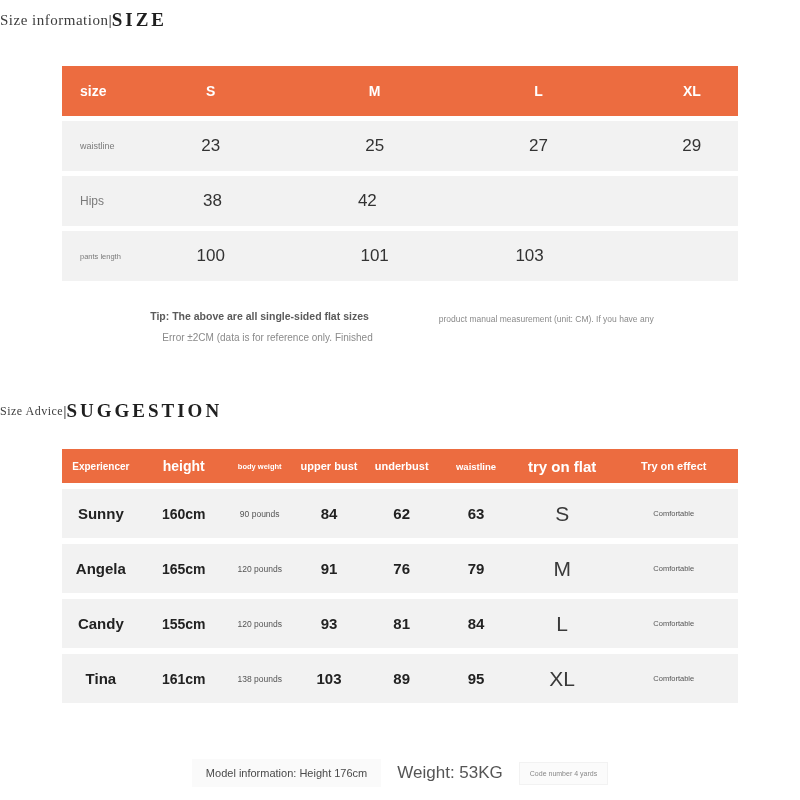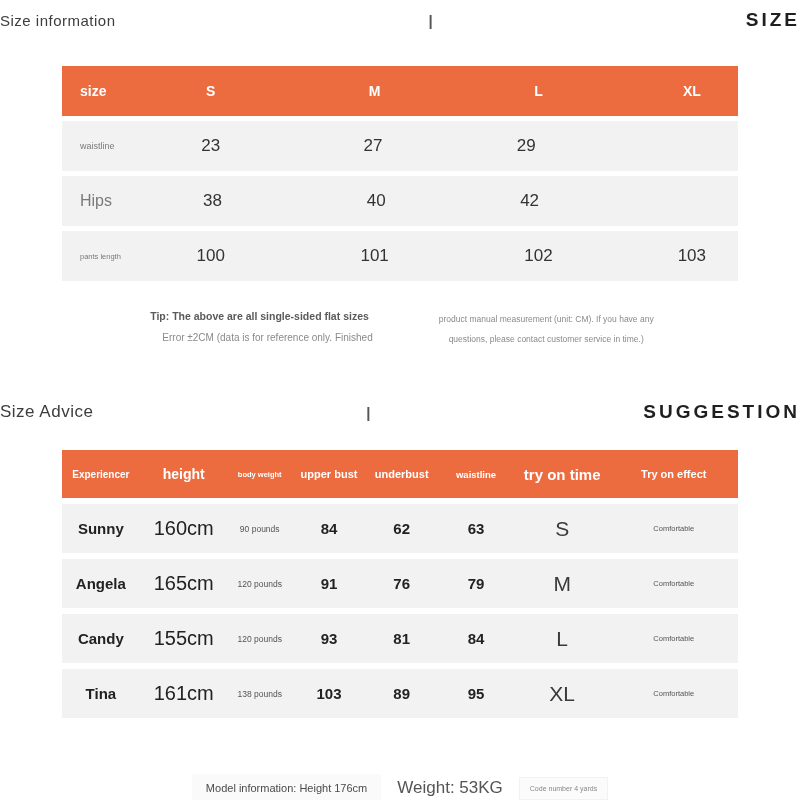--- a/index.html
+++ b/index.html
@@ -1,24 +1,24 @@
 <!DOCTYPE html>
 <html style="--accent: #EC6C40;"><head>
 <meta charset="utf-8">
 <style>
   * { margin:0; padding:0; box-sizing:border-box; }
   html,body { width:800px; background:#ffffff; font-family:"Liberation Sans","DejaVu Sans",sans-serif; }
   body { height:800px; overflow:hidden; }
 
   
-  .sec-title { display:flex; align-items:center; justify-content:space-between; gap:14px; }
+  .sec-title { display:flex; align-items:center; justify-content:flex-start; gap:0;font-family:Liberation Serif, serif; }
   .sec-title.first { padding-top:9px; }
   .sec-title.second { margin-top:52px; }
   .sec-title .t-left { font-size:15px; color:#3d3d3d; letter-spacing:0.5px; }
-  .sec-title.second .t-left { font-size:17px; }
+  .sec-title.second .t-left { font-size:12px; }
   .sec-title .t-div { font-size:15px; color:#555; font-weight:bold; }
   .sec-title .t-right { font-size:19px; font-weight:bold; color:#1f1f1f; letter-spacing:3px; }
 
   
   .tbl { margin:0 62px; }
   .tbl-header { display:flex; align-items:center; color:#fff; }
   .tbl-row { display:flex; align-items:center; background:#f2f2f2; }
   .cell { text-align:center; }
 
   
@@ -28,54 +28,54 @@
   .t1-c0 { width:10%; text-align:left; padding-left:18px; }
   .t1-c1 { width:24%; }
   .t1-c2 { width:24.5%; }
   .t1-c3 { width:24%; }
   .t1-c4 { width:17.5%; padding-left:26px; }
   #size-table .tbl-header .t1-c0 { font-size:11px; font-weight:bold; }
   #size-table .tbl-header .cell { font-size:14px; font-weight:bold; }
   #size-table .t1-label { color:#7a7a7a; }
   #size-table .tbl-row .t1-val { font-size:17px; color:#333; }
   #size-table .tbl-row.r0 .t1-label { font-size:9px; }
-  #size-table .tbl-row.r1 .t1-label { font-size:16px; }
+  #size-table .tbl-row.r1 .t1-label { font-size:12px; }
   #size-table .tbl-row.r2 .t1-label { font-size:7.5px; }
 
   
   .tip { margin-top:25px; display:flex; justify-content:center; align-items:flex-start; gap:26px; }
   .tip .col { text-align:center; }
   .tip .l1 { font-size:10.5px; color:#5a5a5a; font-weight:bold; line-height:21px; }
   .tip .l2 { font-size:10px; color:#8a8a8a; line-height:21px;margin-left:16px; }
   .tip .r1, .tip .r2 { font-size:8.5px; color:#8a8a8a; line-height:20px;margin-left:40px; }
   .tip .col.right { padding-top:3px; }
 
   
   #sug-table { margin-top:27px; }
-  #sug-table .tbl-header { height:48px; background:var(--accent); }
+  #sug-table .tbl-header { height:34px; background:var(--accent); }
   #sug-table .tbl-row { height:49px; margin-top:6px; }
   .t2-c0 { width:11.5%; }
   .t2-c1 { width:13%; }
   .t2-c2 { width:9.5%; }
   .t2-c3 { width:11%; }
   .t2-c4 { width:10.5%; }
   .t2-c5 { width:11.5%; }
   .t2-c6 { width:14%; }
   .t2-c7 { width:19%; }
   #sug-table .tbl-header .cell { font-weight:bold; }
   #sug-table .tbl-header .t2-c0 { font-size:10px; }
   #sug-table .tbl-header .t2-c1 { font-size:14px; }
   #sug-table .tbl-header .t2-c2 { font-size:7.5px; }
   #sug-table .tbl-header .t2-c3 { font-size:11px; }
   #sug-table .tbl-header .t2-c4 { font-size:11px; }
   #sug-table .tbl-header .t2-c5 { font-size:9.5px; }
   #sug-table .tbl-header .t2-c6 { font-size:15px; }
   #sug-table .tbl-header .t2-c7 { font-size:11px; }
   #sug-table .tbl-row .t2-c0 { font-size:15px; font-weight:bold; color:#222; }
-  #sug-table .tbl-row .t2-c1 { font-size:20px; color:#222; font-weight:normal; }
+  #sug-table .tbl-row .t2-c1 { font-size:14px; color:#222; font-weight:bold; }
   #sug-table .tbl-row .t2-c2 { font-size:8.5px; color:#555; }
   #sug-table .tbl-row .t2-c3,
   #sug-table .tbl-row .t2-c4,
   #sug-table .tbl-row .t2-c5 { font-size:15px; color:#222; font-weight:bold; }
   #sug-table .tbl-row .t2-c6 { font-size:21px; color:#3a3a3a; }
   #sug-table .tbl-row .t2-c7 { font-size:7.5px; color:#555; }
 
   
   .footer { margin-top:56px; display:flex; justify-content:center; align-items:center; gap:16px; }
   .footer .model-info { font-size:11px; color:#4a4a4a; background:#fafafa; padding:8px 14px; }
@@ -96,65 +96,63 @@
     <div class="cell t1-c0">size</div>
   <div class="cell t1-c1">S</div>
       <div class="cell t1-c2">M</div>
       <div class="cell t1-c3">L</div>
       <div class="cell t1-c4">XL</div>
     </div>
   <div id="size-table-body">
       <div class="tbl-row r0">
         <div class="cell t1-c0 t1-label">waistline</div>
         <div class="cell t1-c1 t1-val">23</div>
+        <div class="cell t1-c2 t1-val">25</div>
         <div class="cell t1-c3 t1-val">27</div>
         <div class="cell t1-c4 t1-val">29</div>
       </div>
       <div class="tbl-row r1">
         <div class="cell t1-c0 t1-label">Hips</div>
         <div class="cell t1-c2 t1-val">38</div>
-        <div class="cell t1-c3 t1-val">40</div>
         <div class="cell t1-c4 t1-val">42</div>
       </div>
       <div class="tbl-row r2">
         <div class="cell t1-c0 t1-label">pants length</div>
         <div class="cell t1-c1 t1-val">100</div>
         <div class="cell t1-c2 t1-val">101</div>
-        <div class="cell t1-c3 t1-val">102</div>
         <div class="cell t1-c4 t1-val">103</div>
       </div>
     </div>
 </div>
 
 <div class="tip">
   <div class="col left">
     <div class="l1">Tip: The above are all single-sided flat sizes</div>
     <div class="l2">Error ±2CM (data is for reference only. Finished</div>
   </div>
   <div class="col right">
     <div class="r1">product manual measurement (unit: CM). If you have any</div>
-    <div class="r2">questions, please contact customer service in time.)</div>
   </div>
 </div>
 
 <div class="sec-title second">
   <span class="t-left">Size Advice</span>
   <span class="t-div">|</span>
   <span class="t-right">SUGGESTION</span>
 </div>
 
 <div class="tbl" id="sug-table">
   <div class="tbl-header" id="sug-table-header">
       <div class="cell t2-c0">Experiencer</div>
       <div class="cell t2-c1">height</div>
       <div class="cell t2-c2">body weight</div>
       <div class="cell t2-c3">upper bust</div>
       <div class="cell t2-c4">underbust</div>
       <div class="cell t2-c5">waistline</div>
-      <div class="cell t2-c6">try on time</div>
+      <div class="cell t2-c6">try on flat</div>
       <div class="cell t2-c7">Try on effect</div>
     </div>
   <div id="sug-table-body">
       <div class="tbl-row">
         <div class="cell t2-c0">Sunny</div>
         <div class="cell t2-c1">160cm</div>
         <div class="cell t2-c2">90 pounds</div>
         <div class="cell t2-c3">84</div>
         <div class="cell t2-c4">62</div>
         <div class="cell t2-c5">63</div>

